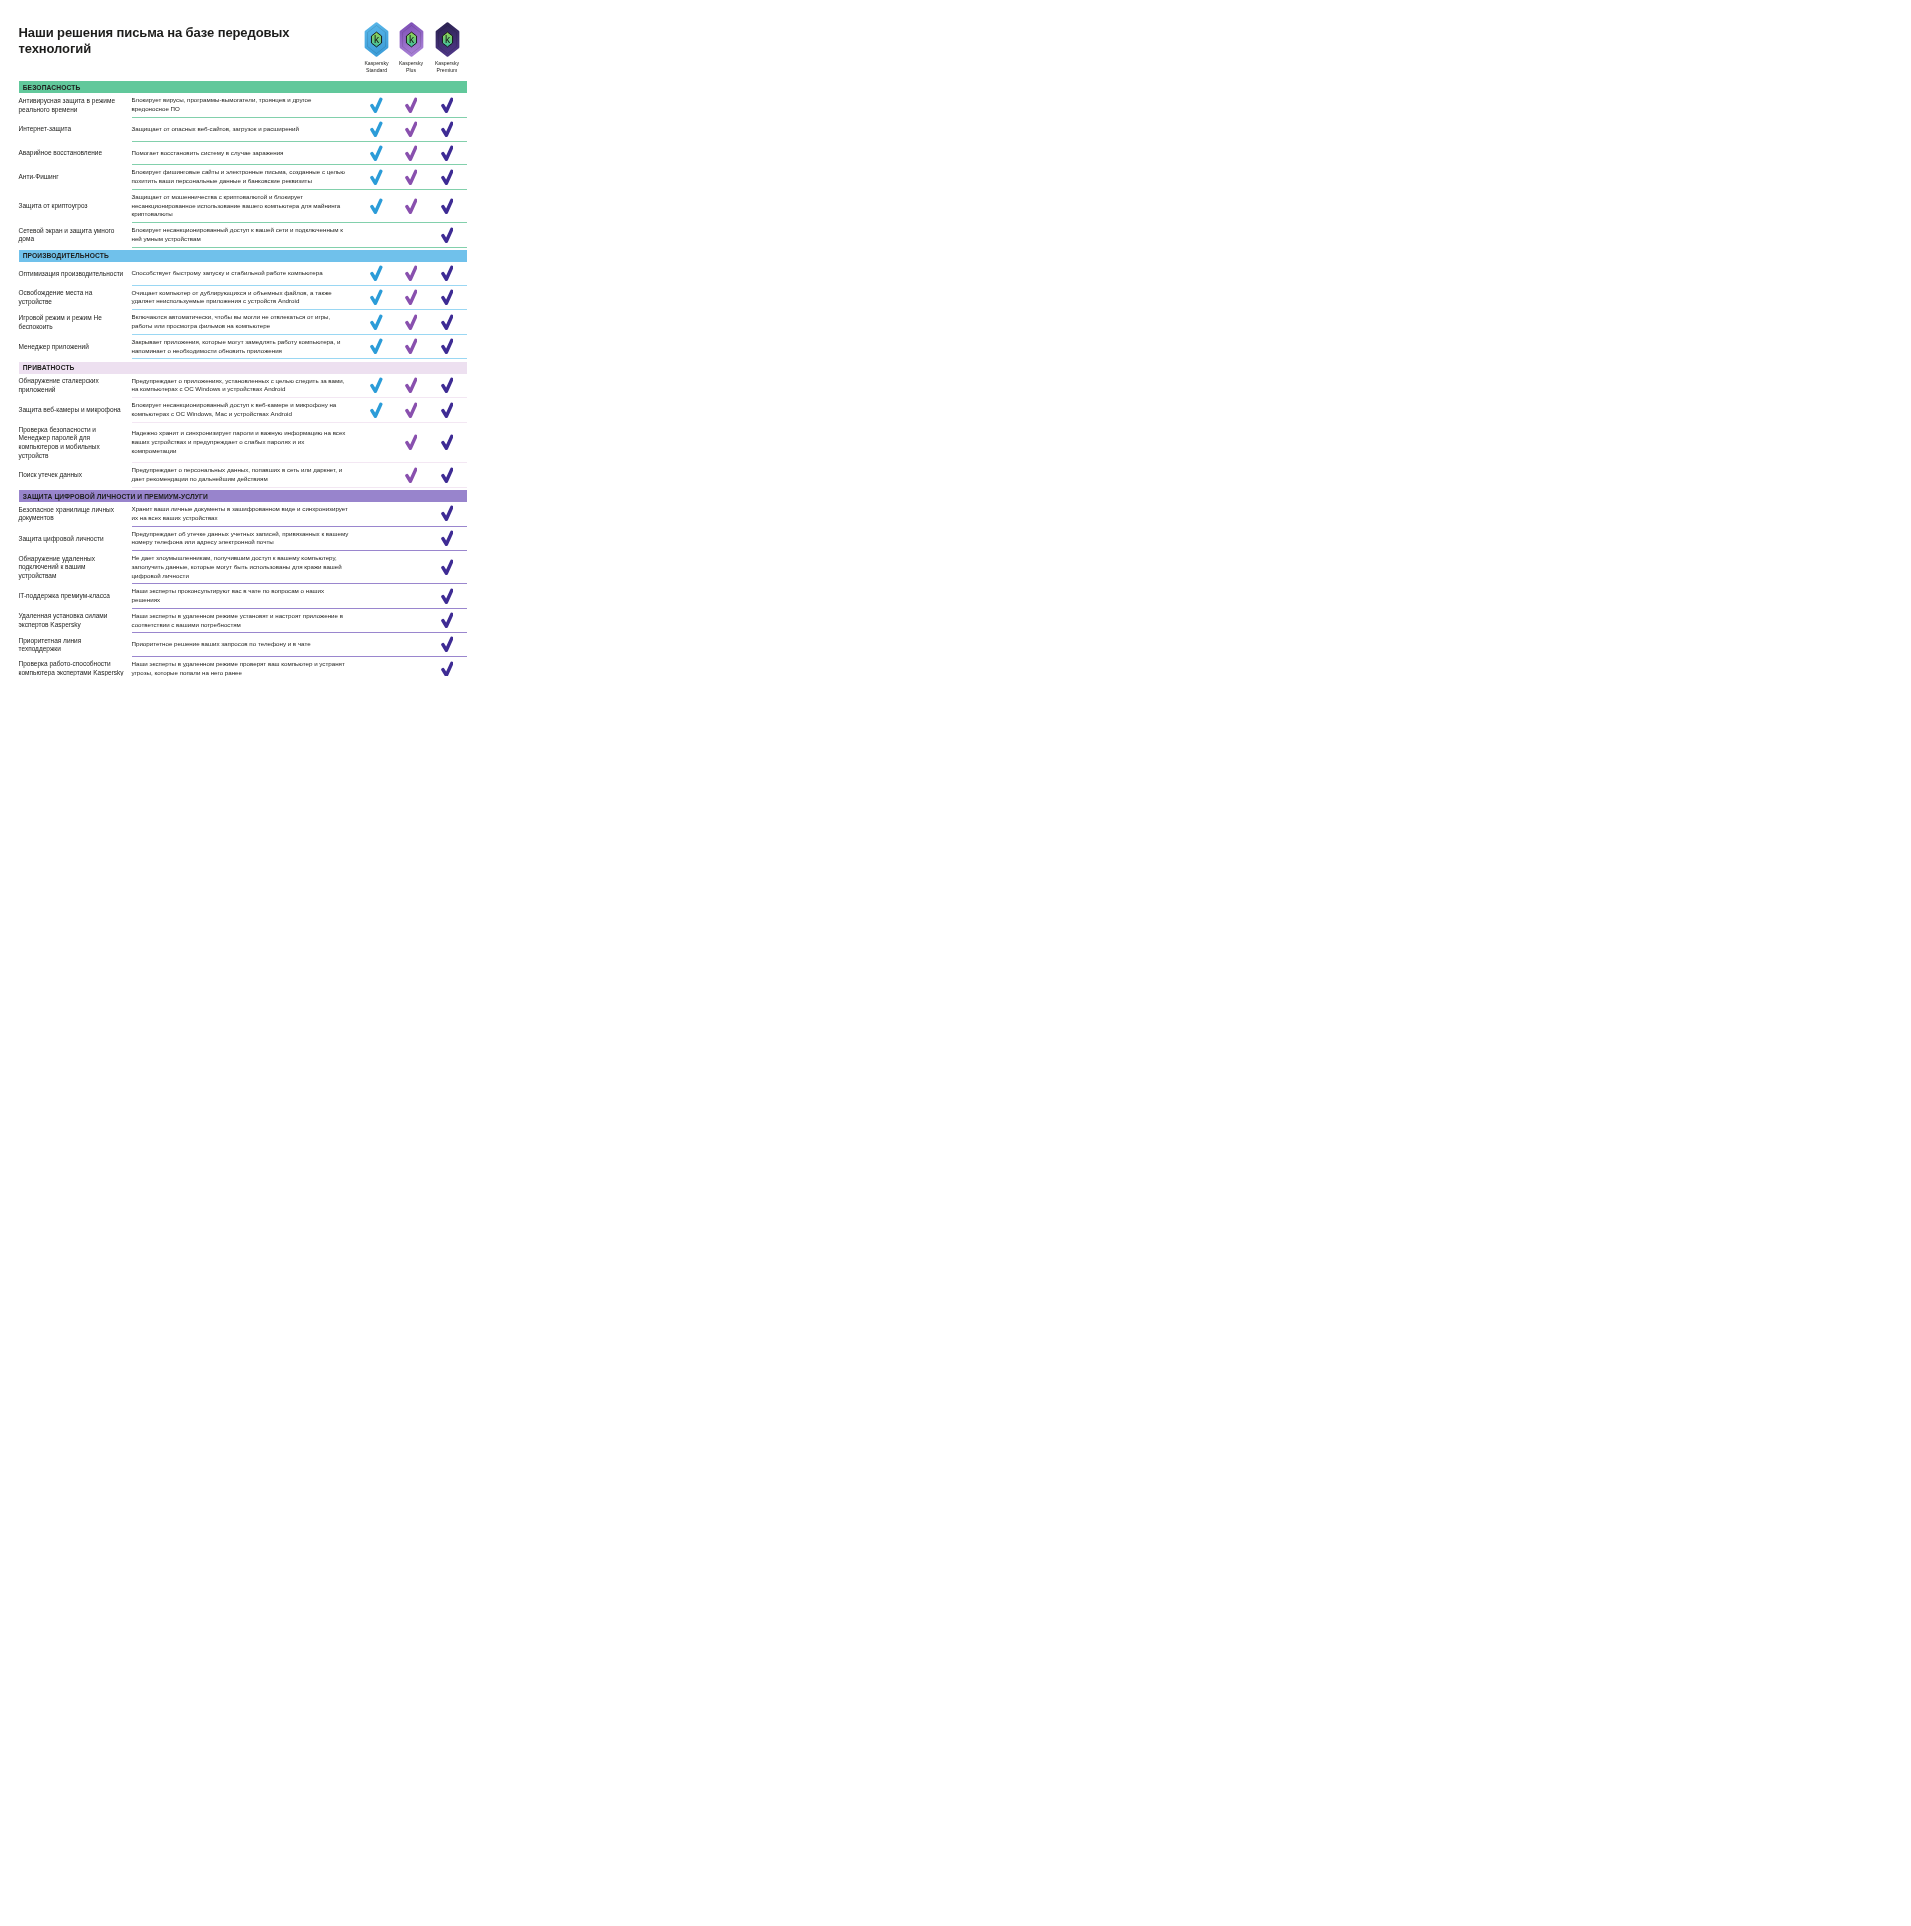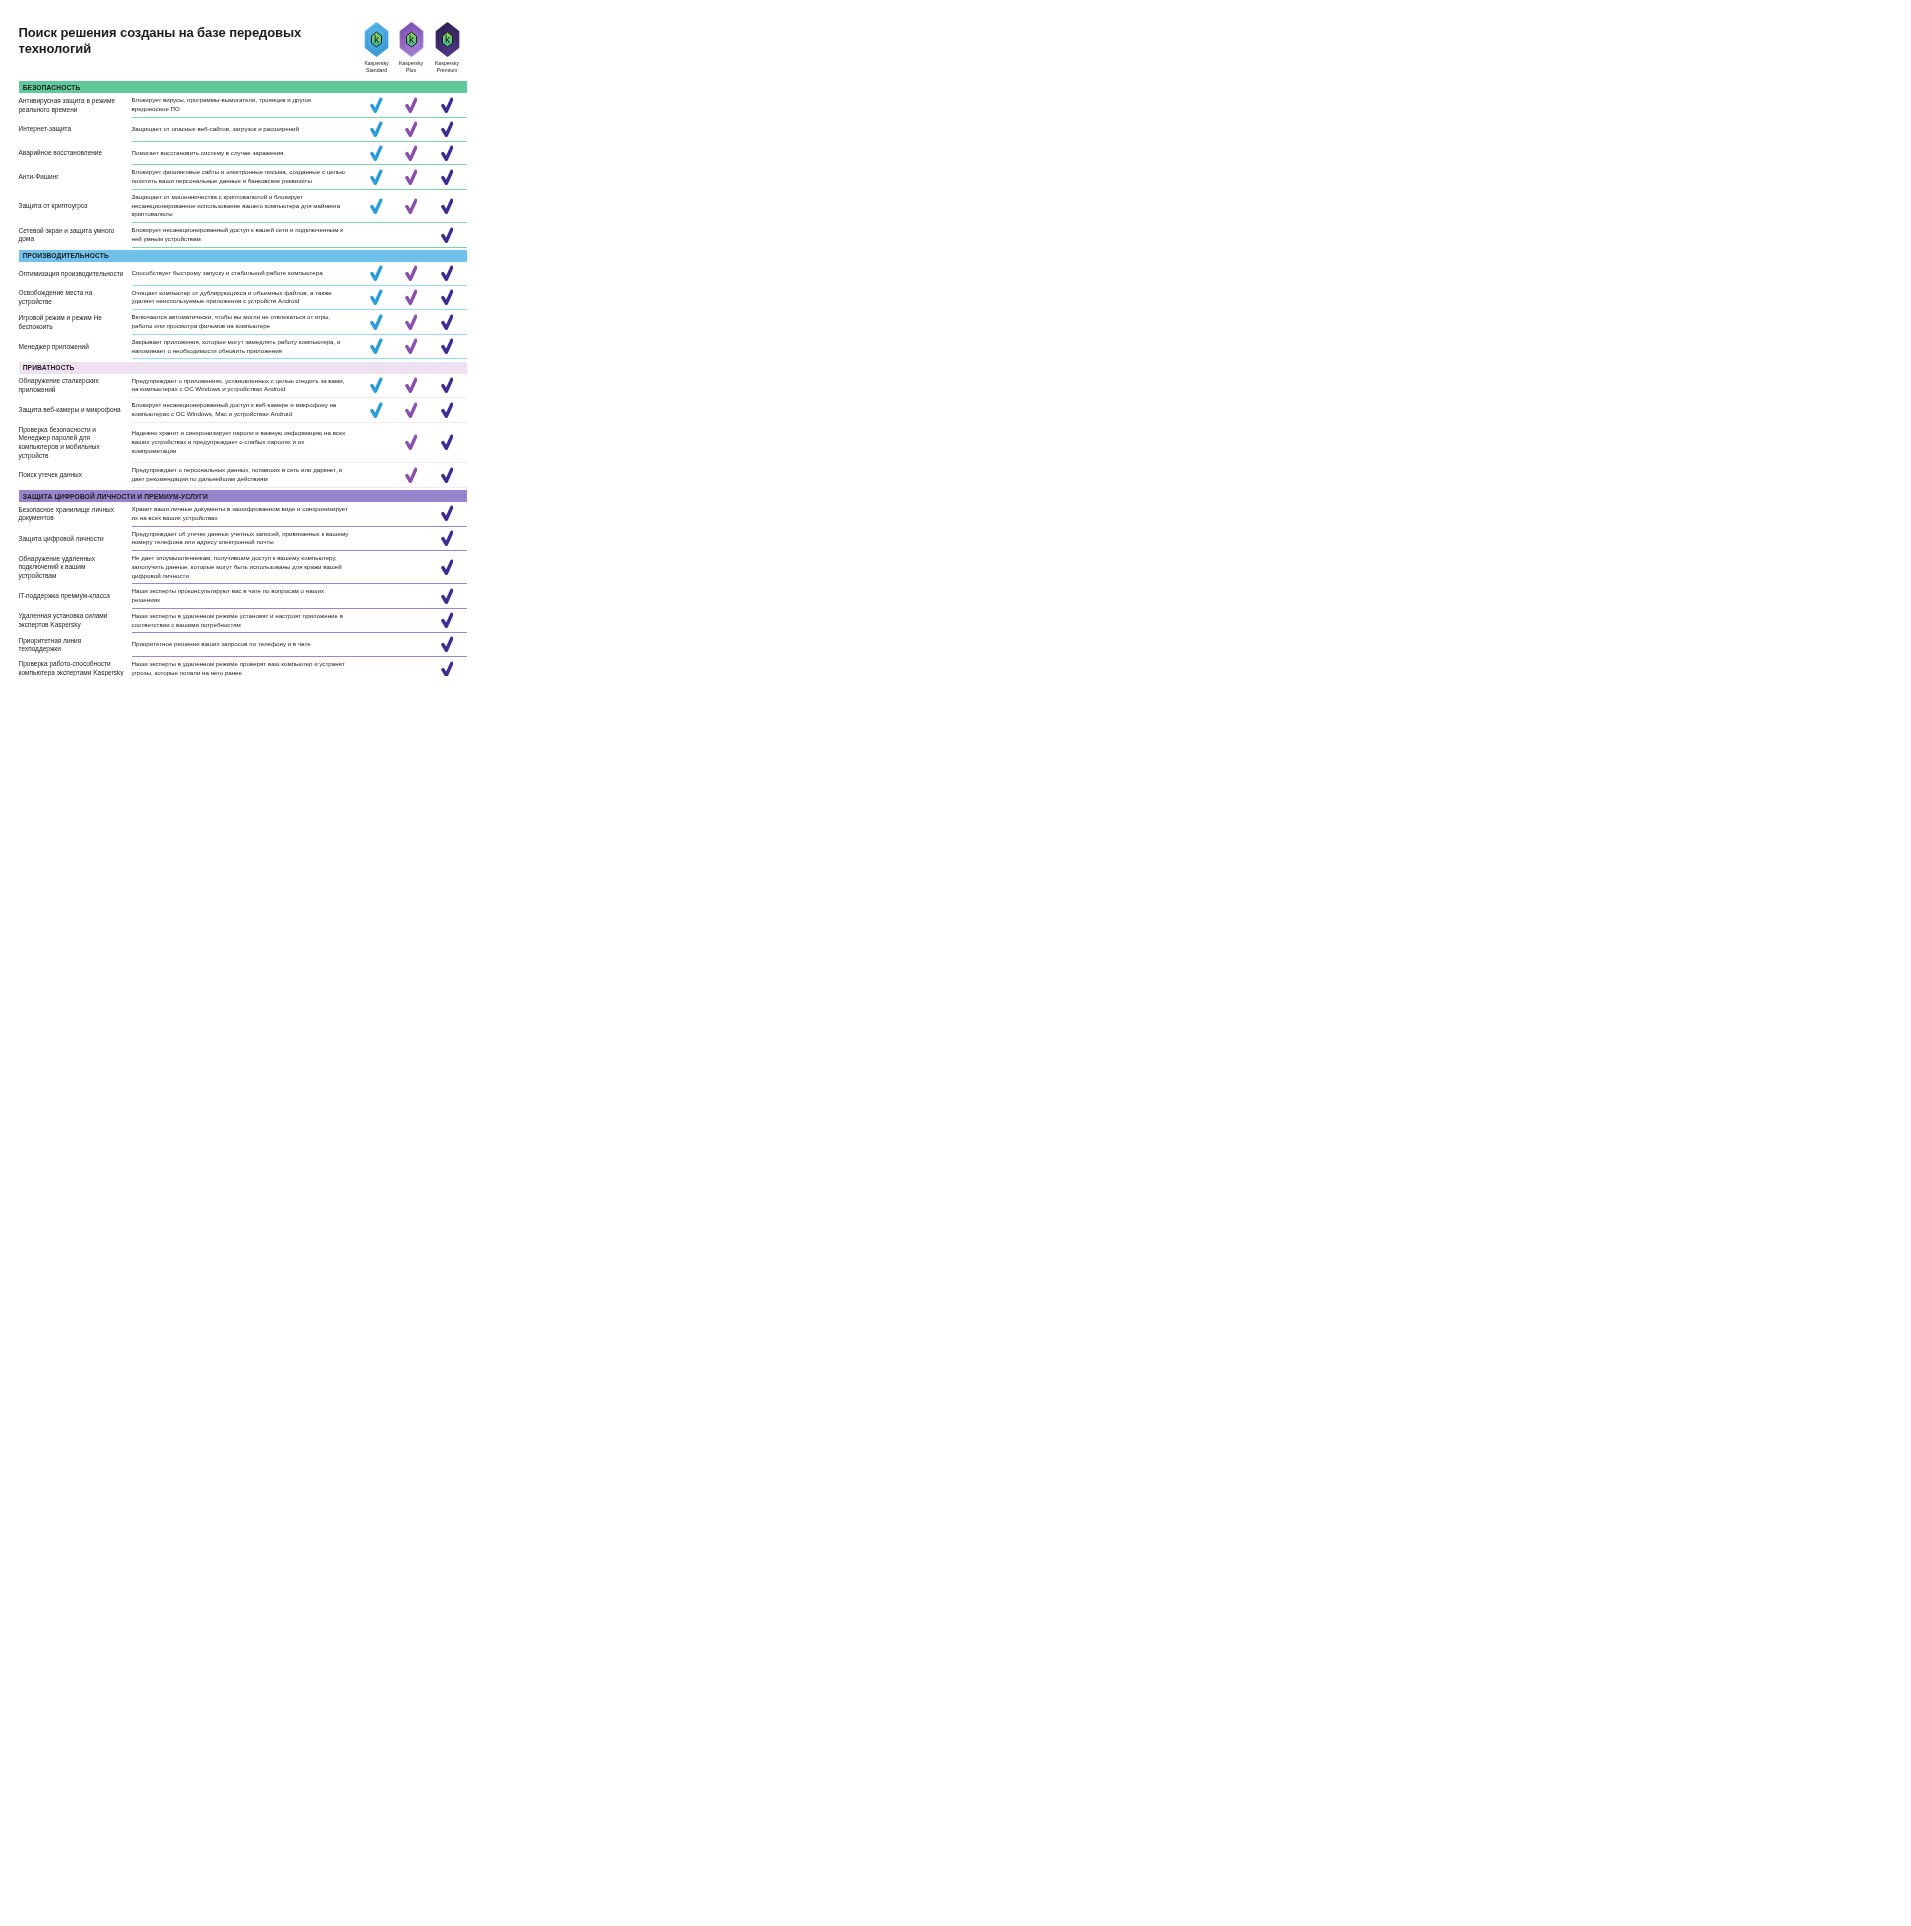--- a/index.html
+++ b/index.html
@@ -52,21 +52,21 @@
     font-size:6.2px;line-height:1.4;padding-right:9.2px;
   }
   .check-cell{align-items:center;}
   .check-cell svg{display:block;}
 </style>
 </head>
 <body>
 
 <div class="page">
   <header class="masthead" id="masthead">
-    <h1 class="page-title">Поиск решения созданы на базе передовых технологий</h1>
+    <h1 class="page-title">Наши решения письма на базе передовых технологий</h1>
 
   <div class="logo-cell">
         <svg width="25" height="35" viewBox="0 0 64 90">
           <defs>
             <linearGradient id="gradOuter0" x1="0" y1="0" x2="0.25" y2="1">
               <stop offset="0" stop-color="#59B7E9"></stop>
               <stop offset="1" stop-color="#3E9FDA"></stop>
             </linearGradient>
             <linearGradient id="gradInner0" x1="0" y1="0" x2="0" y2="1">
               <stop offset="0" stop-color="#94D44F"></stop>

